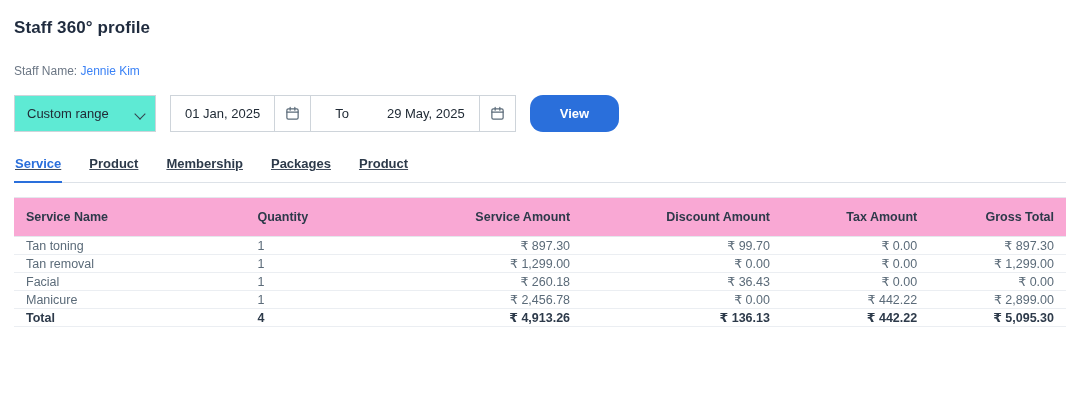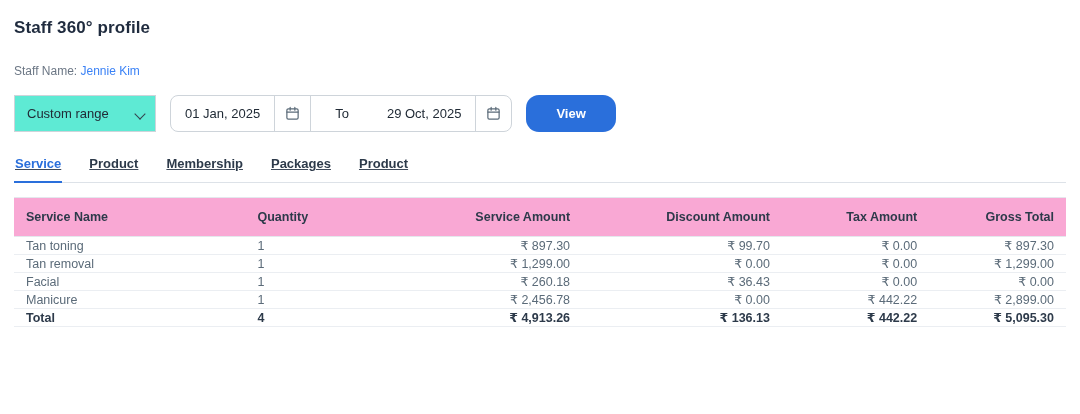--- a/index.html
+++ b/index.html
@@ -14,21 +14,21 @@
 
   .controls { display: flex; align-items: center; gap: 14px; margin-bottom: 18px; }
 
   .select-box { display: flex; align-items: center; justify-content: space-between; gap: 10px;
     width: 142px; height: 37px; border: 1px solid #ced4da; border-radius: 0; padding: 0 10px 0 12px;
     font-size: 13px; color: #212b36; cursor: pointer; background: #5eead4; }
   .chevron { display: inline-block; width: 10px; height: 10px; position: relative; }
   .chevron::before { content: ""; position: absolute; left: 1px; top: 1px; width: 7px; height: 7px;
     border-right: 1.6px solid #35404d; border-bottom: 1.6px solid #35404d; transform: rotate(45deg); }
 
-  .date-group { display: flex; align-items: stretch; height: 37px; border: 1px solid #ced4da; border-radius: 8px; overflow: hidden; background: #fff; }
+  .date-group { display: flex; align-items: stretch; height: 37px; border: 1px solid #ced4da; border-radius: 0; overflow: hidden; background: #fff; }
   .date-cell { display: flex; align-items: center; padding: 0 14px; font-size: 13px; color: #212b36; cursor: text; }
   .icon-cell { display: flex; align-items: center; padding: 0 10px; border-left: 1px solid #ced4da; cursor: pointer; }
   .to-cell { display: flex; align-items: center; padding: 0 24px; font-size: 13px; color: #212b36; border-left: 1px solid #ced4da; }
   .date-cell.second { border-left: none; }
 
   .view-btn { height: 37px; padding: 0 30px; background: #2a6fdb; color: #ffffff; border: none; border-radius: 13px;
     font-size: 13px; font-weight: 700; cursor: pointer; font-family: inherit; }
 
   .tabs { display: flex; gap: 26px; border-bottom: 1px solid #dde2e8; text-decoration: underline; }
   .tab { font-size: 13px; font-weight: 700; color: #2d3a4a; padding: 6px 1px 10px 1px; cursor: pointer;
@@ -65,21 +65,21 @@
 
     <div class="date-group">
       <div class="date-cell">01 Jan, 2025</div>
       <div class="icon-cell">
         <svg width="15" height="15" viewBox="0 0 16 16" fill="none" stroke="#5b6b79" stroke-width="1.3" stroke-linecap="round">
           <rect x="2" y="3" width="12" height="11" rx="1.5"></rect>
             <path d="M2 6.5h12M5.5 1.5v3M10.5 1.5v3"></path>
         </svg>
       </div>
       <div class="to-cell">To</div>
-      <div class="date-cell second">29 Oct, 2025</div>
+      <div class="date-cell second">29 May, 2025</div>
       <div class="icon-cell">
         <svg width="15" height="15" viewBox="0 0 16 16" fill="none" stroke="#5b6b79" stroke-width="1.3" stroke-linecap="round">
           <rect x="2" y="3" width="12" height="11" rx="1.5"></rect>
             <path d="M2 6.5h12M5.5 1.5v3M10.5 1.5v3"></path>
         </svg>
       </div>
     </div>
 
     <button class="view-btn">View</button>
   </div>

